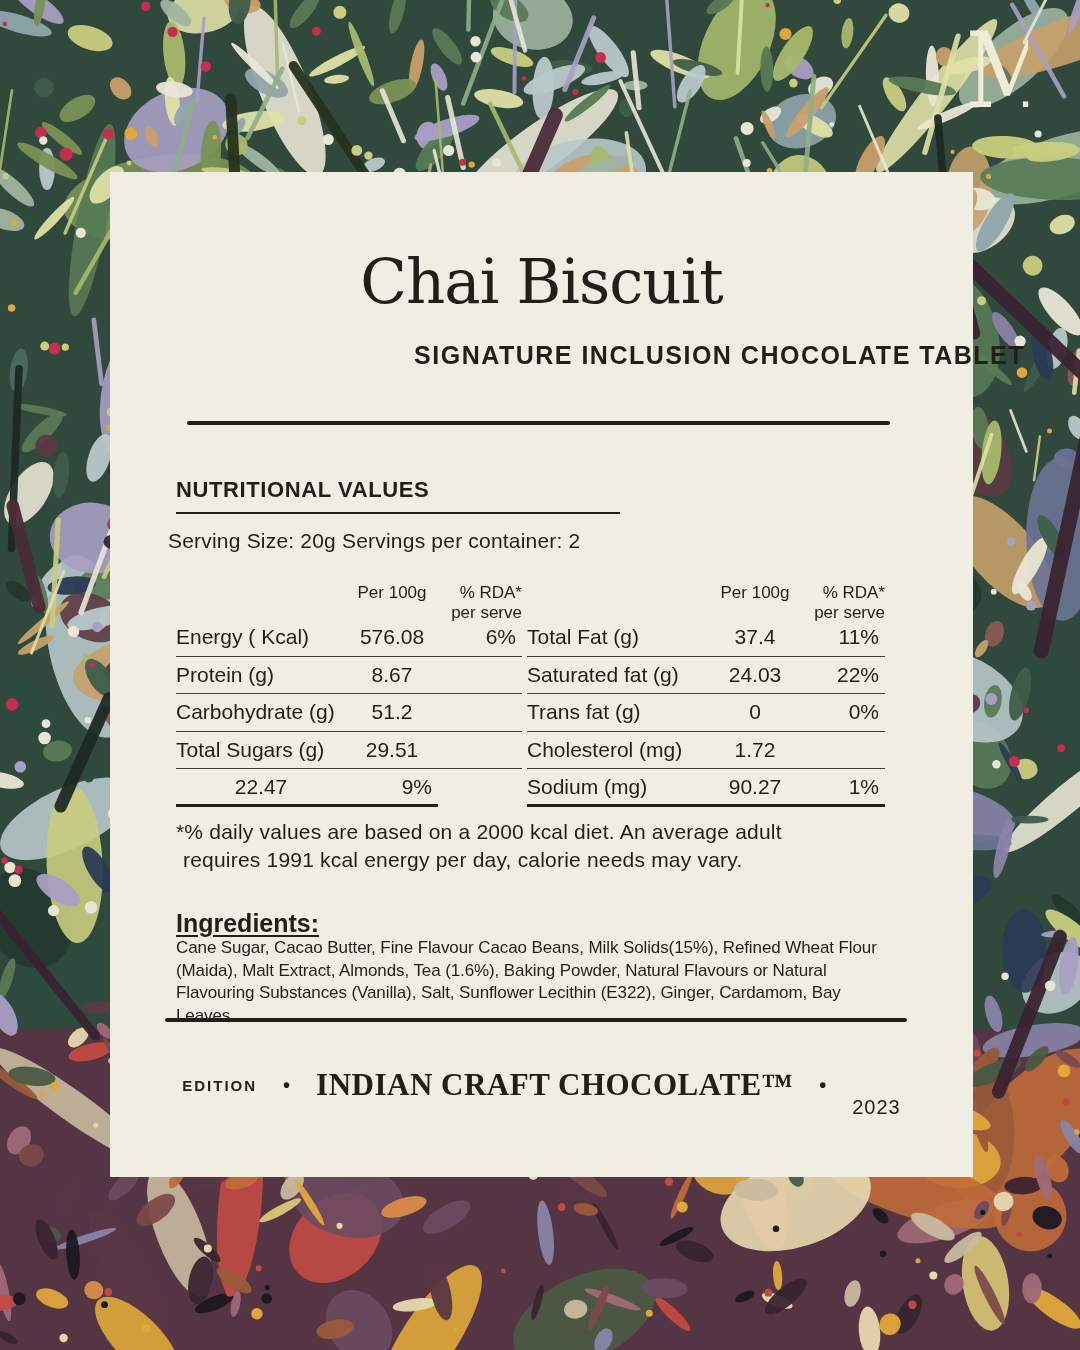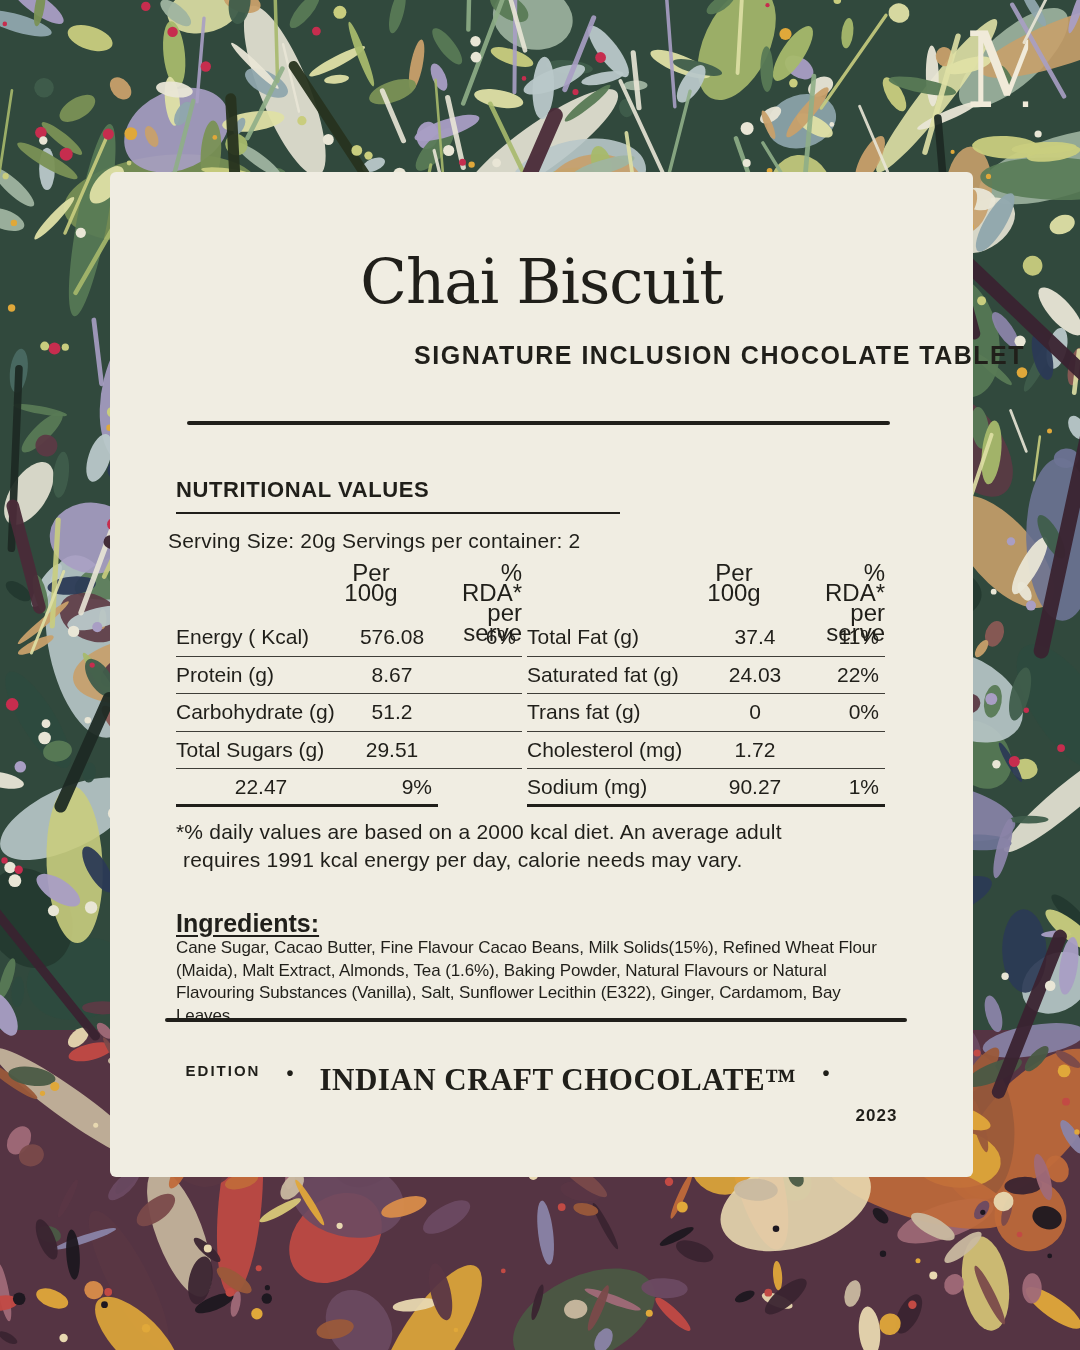--- a/index.html
+++ b/index.html
@@ -13,41 +13,40 @@
     position:absolute;left:966px;top:26px;width:78px;height:92px;
     font-family:"DejaVu Serif",serif;font-weight:500;font-size:104px;line-height:0.88;
     color:#f0ead9;transform:scaleX(0.80);transform-origin:left top;
     clip-path:polygon(0 0,82% 0,82% 15%,100% 15%,100% 100%,0 100%);
     user-select:none;
   }
   
   .card{
     position:absolute;left:110px;top:172px;width:863px;height:1005px;
     background:var(--card-bg,#f0ede2);
-    border-radius:6px;
   }
   .title{
     position:absolute;top:74px;left:0;width:100%;text-align:center;
     font-family:"DejaVu Serif",serif;font-weight:500;font-size:61px;letter-spacing:-1px;
   }
   .subtitle{
     position:absolute;top:169px;left:16px;width:100%;text-align:right;
     font-weight:700;font-size:25px;letter-spacing:1.5px;margin-left:36px;
   }
   .rule-top{position:absolute;top:249px;left:77px;width:703px;height:4px;background:var(--ink);border-radius:2px;}
   .rule-bottom{position:absolute;top:846px;left:55px;width:742px;height:3.5px;background:var(--ink);border-radius:2px;}
   .nv-heading{
     position:absolute;top:305px;left:66px;width:444px;
     font-weight:700;font-size:22px;letter-spacing:0.6px;
     padding-bottom:9px;border-bottom:2.5px solid var(--ink);
   }
   .serving{position:absolute;top:357px;left:58px;font-size:21px;letter-spacing:0.2px;}
   
   .ntable{position:absolute;display:grid;grid-template-columns:1fr 92px 84px;}
-  .ntable.hdr{top:391px;font-size:24px;line-height:20px;gap:21px;}
+  .ntable.hdr{top:411px;font-size:17px;line-height:20px;}
   .ntable.hdr .val{text-align:center;}
   .ntable.hdr .rda{text-align:right;}
   .ntable.left{left:66px;width:346px;}
   .ntable.right{left:417px;width:358px;}
   .ntable.rows{top:447px;grid-auto-rows:37.6px;}
   .ntable.rows > .cell{
     display:flex;align-items:center;font-size:21px;
     border-bottom:1.5px solid rgba(32,31,26,0.85);
   }
   .ntable.rows > .cell.val{justify-content:center;}
@@ -55,26 +54,26 @@
   .ntable.rows > .cell.last{border-bottom:3px solid var(--ink);}
   .footnote{position:absolute;top:646px;left:66px;font-size:21px;line-height:28px;letter-spacing:0.2px;}
   .footnote .l2{padding-left:7px;}
   .ing-head{
     position:absolute;top:737px;left:66px;
     font-size:25px;font-weight:700;text-decoration:underline;text-underline-offset:3px;
   }
   .ing-text{position:absolute;top:765px;left:66px;width:710px;font-size:17px;line-height:22.5px;letter-spacing:-0.1px;}
   .footer{
     position:absolute;top:890px;left:0;width:100%;height:46px;
-    display:flex;justify-content:center;gap:26px;
+    display:flex;align-items:center;justify-content:center;gap:26px;
   }
   .footer .edition{font-size:15px;font-weight:700;letter-spacing:2px;}
   .footer .bullet{font-size:20px;font-weight:700;}
   .footer .brand{font-family:"Liberation Serif",serif;font-weight:700;font-size:31px;letter-spacing:0.5px;}
-  .footer .year{font-size:17px;font-weight:700;letter-spacing:1px;margin-top:44px;}
+  .footer .year{font-size:20px;font-weight:400;letter-spacing:1px;margin-top:44px;}
 </style>
 </head>
 <body>
 
 <div class="stage" style="--card-bg: #f0ede2; --ink: #201f1a;">
 
   <svg id="bg-art" width="1080" height="1350" viewBox="0 0 1080 1350">
       <rect width="1080" height="1350" fill="#31493d"></rect>
       <rect y="1030" width="1080" height="320" fill="#553443"></rect>
       <ellipse cx="166.1" cy="938.9" rx="34.0" ry="39.6" fill="#b9c8c9" fill-opacity="0.9" transform="rotate(23.9 166.1 938.9)"></ellipse>

